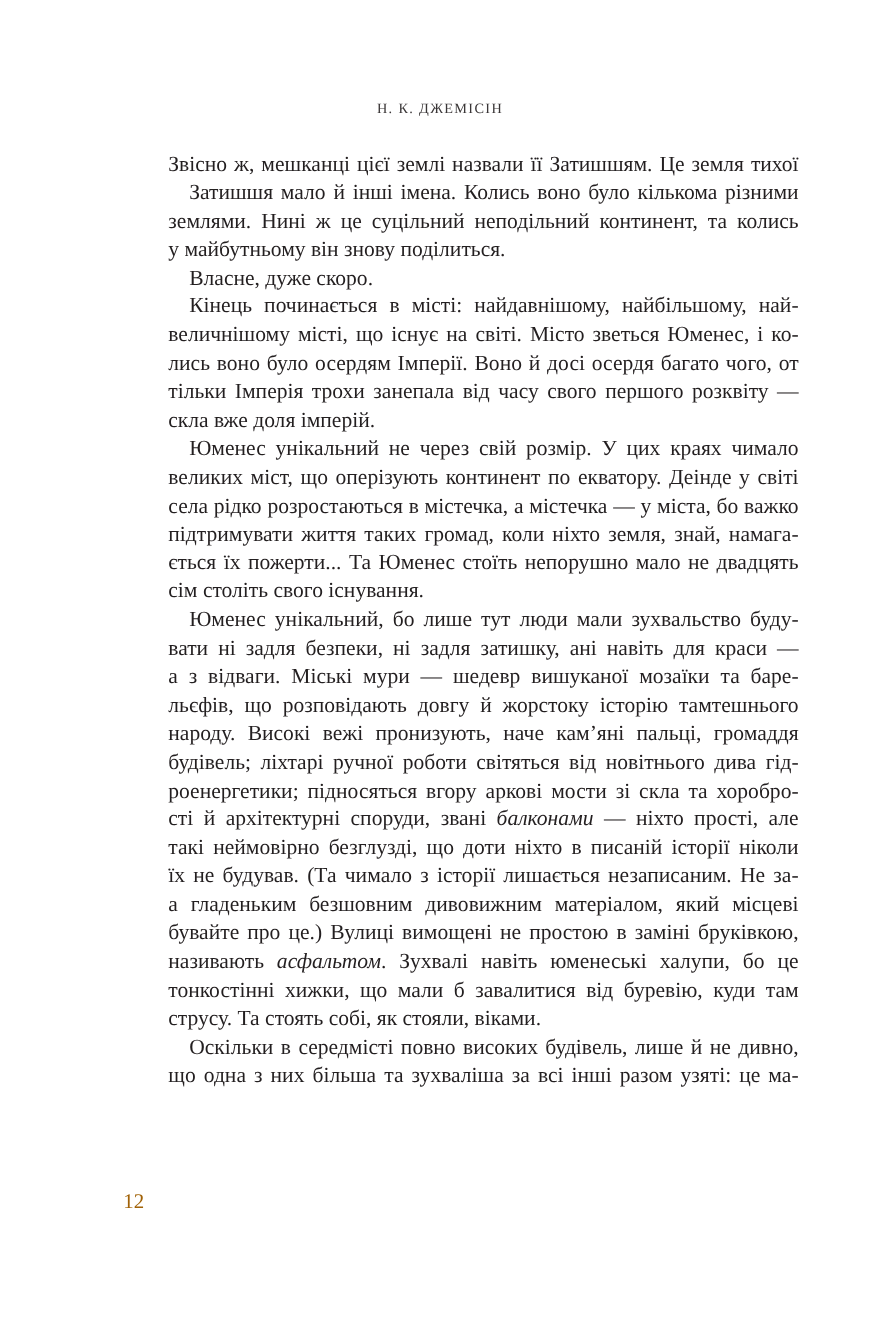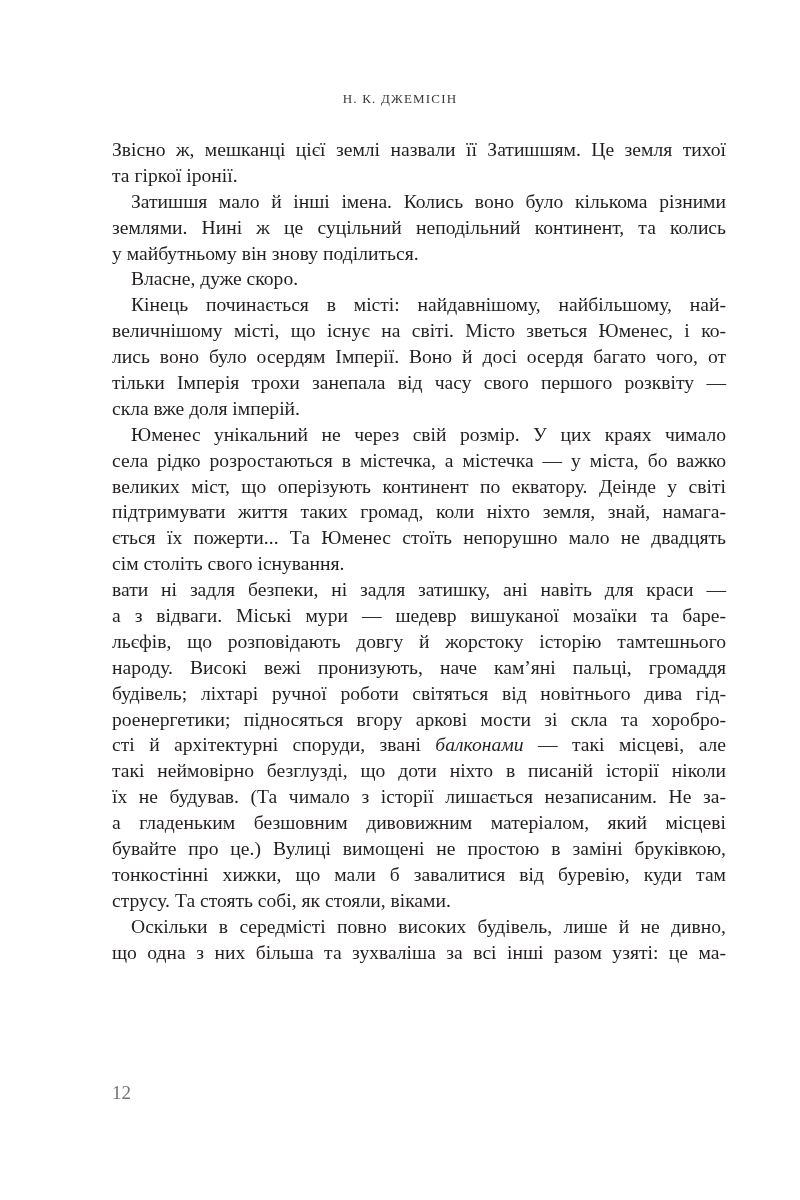--- a/index.html
+++ b/index.html
@@ -39,80 +39,82 @@
       width: 614px;
       font-size: 19.6px;
       line-height: 25.9px;
     }
     .line {
       display: block;
       white-space: nowrap;
       text-align: justify;
       text-align-last: justify;
       height: 25.9px;
+      margin-left: 41px;
     }
     .line.last {
       text-align-last: left;
     }
     .line.indent {
       text-indent: 19px;
       font-family: Liberation Serif, serif;
     }
     .line em {
     }
     .page-number {
       position: absolute;
       left: 112px;
       top: 1082px;
       font-size: 19px;
-      color: #737373;
+      color: #a16207;
     }
   </style>
 </head>
 <body>
 
 <div class="page">
 
   <div class="running-header">Н. К. ДЖЕМІСІН</div>
 
   <div class="body-text">
 
     <span class="line">Звісно ж, мешканці цієї землі назвали її Затишшям. Це земля тихої</span>
-    <span class="line last">та гіркої іронії.</span>
 
     <span class="line indent">Затишшя мало й інші імена. Колись воно було кількома різними</span>
     <span class="line">землями. Нині ж це суцільний неподільний континент, та колись</span>
     <span class="line last">у майбутньому він знову поділиться.</span>
 
     <span class="line indent last">Власне, дуже скоро.</span>
 
     <span class="line indent">Кінець починається в місті: найдавнішому, найбільшому, най-</span>
     <span class="line">величнішому місті, що існує на світі. Місто зветься Юменес, і ко-</span>
     <span class="line">лись воно було осердям Імперії. Воно й досі осердя багато чого, от</span>
     <span class="line">тільки Імперія трохи занепала від часу свого першого розквіту —</span>
     <span class="line last">скла вже доля імперій.</span>
 
     <span class="line indent">Юменес унікальний не через свій розмір. У цих краях чимало</span>
+    <span class="line">великих міст, що оперізують континент по екватору. Деінде у світі</span>
     <span class="line">села рідко розростаються в містечка, а містечка — у міста, бо важко</span>
-    <span class="line">великих міст, що оперізують континент по екватору. Деінде у світі</span>
     <span class="line">підтримувати життя таких громад, коли ніхто земля, знай, намага-</span>
     <span class="line">ється їх пожерти... Та Юменес стоїть непорушно мало не двадцять</span>
     <span class="line last">сім століть свого існування.</span>
 
+    <span class="line indent">Юменес унікальний, бо лише тут люди мали зухвальство буду-</span>
     <span class="line">вати ні задля безпеки, ні задля затишку, ані навіть для краси —</span>
     <span class="line">а з відваги. Міські мури — шедевр вишуканої мозаїки та баре-</span>
     <span class="line">льєфів, що розповідають довгу й жорстоку історію тамтешнього</span>
     <span class="line">народу. Високі вежі пронизують, наче кам’яні пальці, громаддя</span>
     <span class="line">будівель; ліхтарі ручної роботи світяться від новітнього дива гід-</span>
     <span class="line">роенергетики; підносяться вгору аркові мости зі скла та хоробро-</span>
-    <span class="line"><span>сті й архітектурні споруди, звані </span><em>балконами</em><span> — такі місцеві, але</span></span>
+    <span class="line"><span>сті й архітектурні споруди, звані </span><em>балконами</em><span> — ніхто прості, але</span></span>
     <span class="line">такі неймовірно безглузді, що доти ніхто в писаній історії ніколи</span>
     <span class="line">їх не будував. (Та чимало з історії лишається незаписаним. Не за-</span>
     <span class="line">а гладеньким безшовним дивовижним матеріалом, який місцеві</span>
     <span class="line">бувайте про це.) Вулиці вимощені не простою в заміні бруківкою,</span>
+    <span class="line"><span>називають </span><em>асфальтом</em><span>. Зухвалі навіть юменеські халупи, бо це</span></span>
     <span class="line">тонкостінні хижки, що мали б завалитися від буревію, куди там</span>
     <span class="line last">струсу. Та стоять собі, як стояли, віками.</span>
 
     <span class="line indent">Оскільки в середмісті повно високих будівель, лише й не дивно,</span>
     <span class="line">що одна з них більша та зухваліша за всі інші разом узяті: це ма-</span>
   </div>
 
   <div class="page-number">12</div>
 
 </div>

